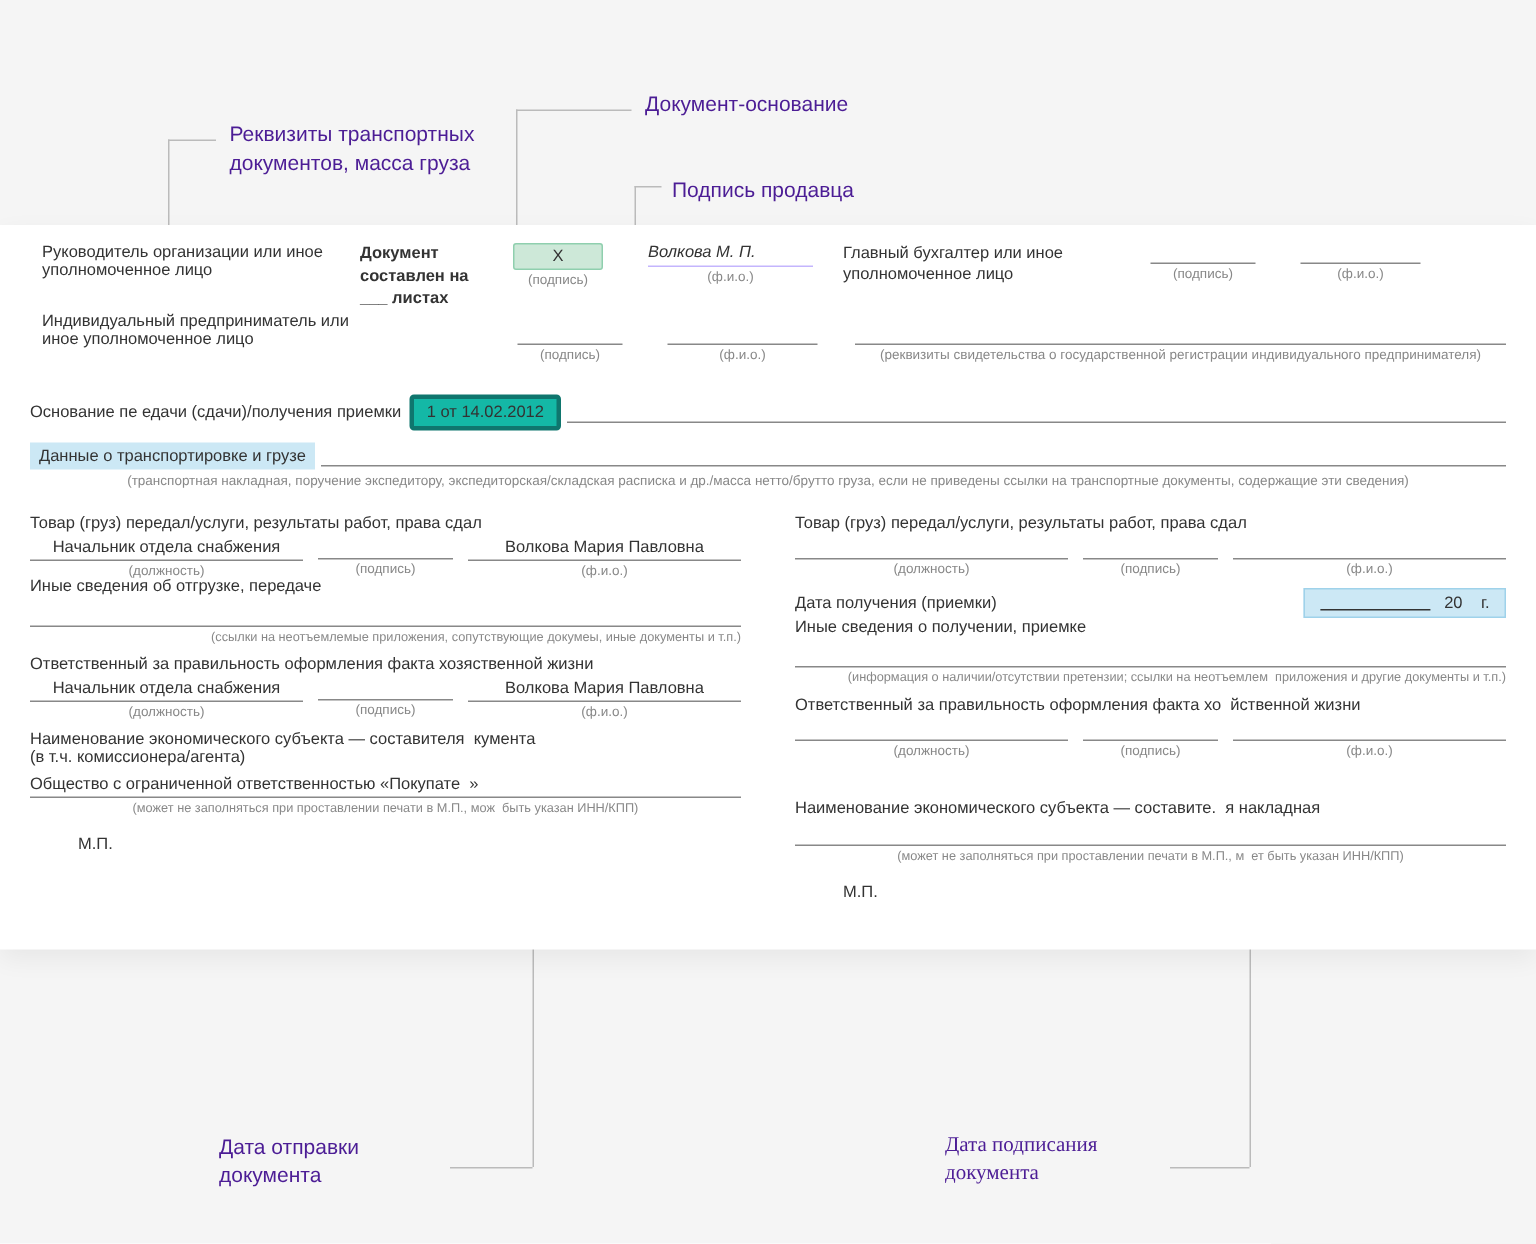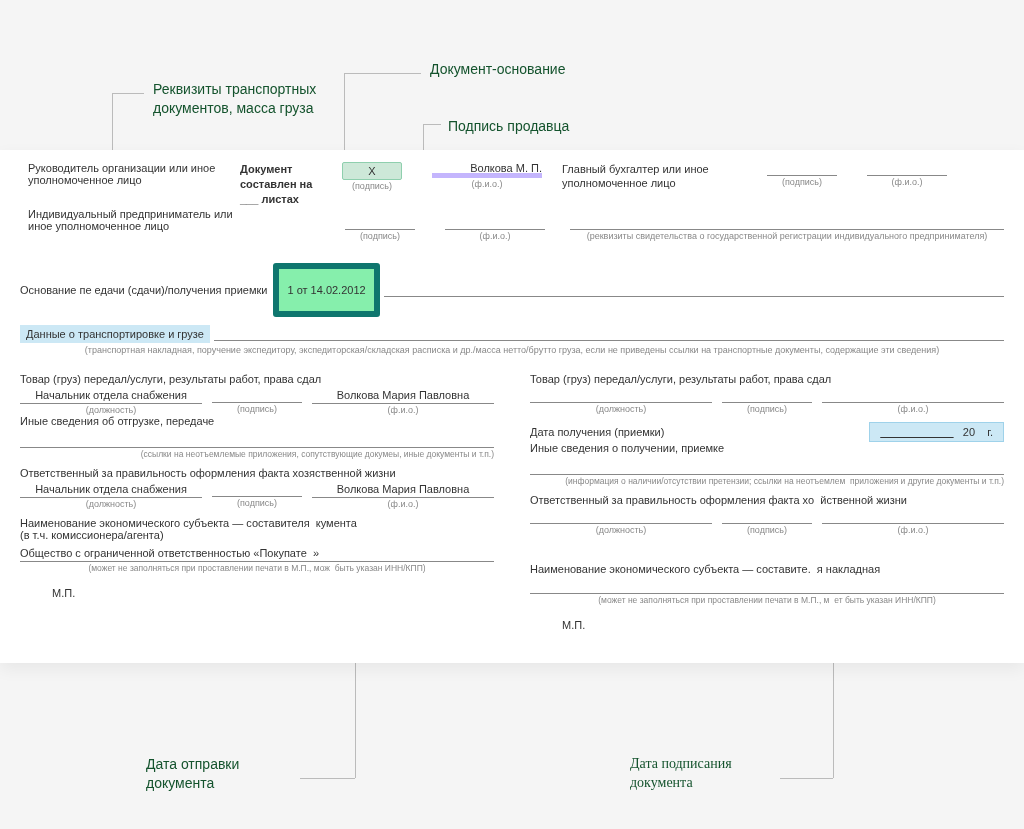--- a/index.html
+++ b/index.html
@@ -9,21 +9,21 @@
     font-family: Arial, Helvetica, sans-serif;
     font-size: 11px;
     color: #333;
     width: 1024px;
     height: 829px;
     position: relative;
   }
   .callout {
     position: absolute;
     font-size: 14px;
-    color: #14532d;
+    color: #4c1d95;
     line-height: 1.35;
     text-align: left;
   }
   .doc {
     position: absolute;
     top: 150px;
     left: 0;
     width: 1024px;
     background: #fff;
     padding: 12px 20px 32px 20px;
@@ -51,24 +51,24 @@
     padding: 2px 14px;
     display: inline-block;
     text-align: center;
   }
   .hl-green-soft {
     background: #d6ecdf;
     padding: 3px 6px;
     display: inline-block;
   }
   .hl-orange {
-    background: #86efac;
-    border: 6px solid #0f766e;
+    background: #14b8a6;
+    border: 3px solid #0f766e;
     border-radius: 3px;
-    padding: 15px 8px;
+    padding: 3px 8px;
     display: inline-block;
   }
   .hl-blue-soft {
     background: #cce8f5;
     padding: 3px 6px;
     display: inline-block;
   }
   .hl-blue-date {
     background: #cce8f5;
     border: 1px solid #9fd2ea;
@@ -135,21 +135,21 @@
 
     <div style="width:92px; font-size:11px; font-weight:bold; line-height:1.35;">Документ составлен на ___ листах</div>
 
     <div style="display:flex; gap:20px; flex:1;">
 
       <div class="field-stack" style="align-items:center; width:80px;">
         <span class="hl-green" style="width:60px;">X</span>
         <span class="slot-label">(подпись)</span>
       </div>
       <div class="field-stack" style="align-items:center; width:110px;">
-        <span style="border-bottom:5px solid #c4b5fd; width:100%; text-align:right; height:16px;">Волкова М. П.</span>
+        <span style="border-bottom:1px solid #c4b5fd; width:100%; text-align:left; height:16px;font-style:italic;">Волкова М. П.</span>
         <span class="slot-label">(ф.и.о.)</span>
       </div>
 
       <div style="width:180px; font-size:11px; line-height:1.3;">Главный бухгалтер или иное уполномоченное лицо</div>
       <div class="field-stack" style="align-items:center; width:80px;">
         <span class="underline-slot" style="width:70px;"></span>
         <span class="slot-label">(подпись)</span>
       </div>
       <div class="field-stack" style="align-items:center; width:90px;">
         <span class="underline-slot" style="width:80px;"></span>

